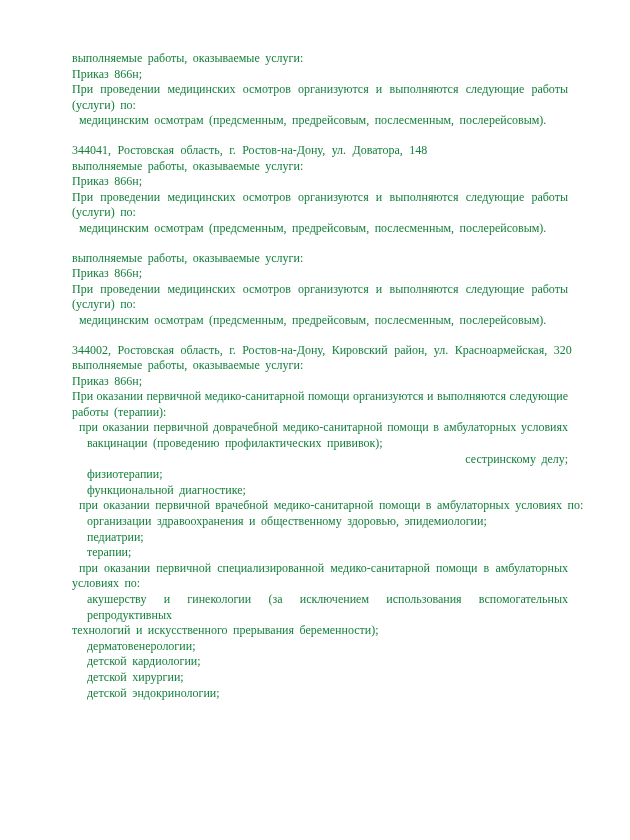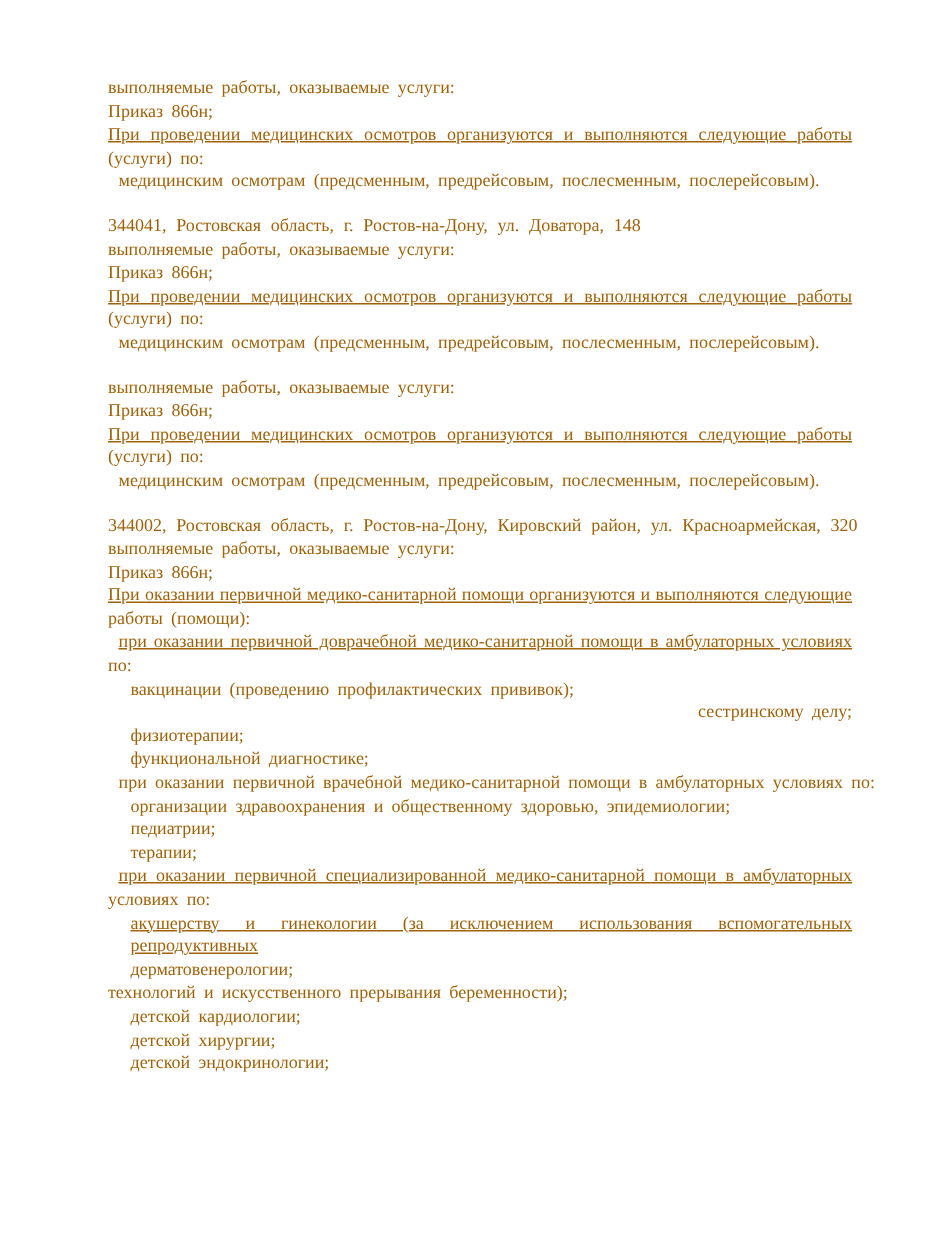--- a/index.html
+++ b/index.html
@@ -31,32 +31,31 @@
     white-space: pre;
     word-spacing: 2.5px;
     overflow: visible;
   }
   
   .line.fill {
     white-space: normal;
     word-spacing: normal;
     text-align: justify;
     text-align-last: justify;
-    text-decoration: underline;
     -moz-text-align-last: justify;
   }
   
   .line.wide {
     word-spacing: 3.5px;
   }
 </style>
 </head>
 <body>
 
-<div class="page" style="background: rgb(255, 255, 255); color: #a16207;">
+<div class="page" style="background: rgb(255, 255, 255); color: #15803d;">
   <div class="doc" id="doc">
       <div class="section">
         <div class="line" style="padding-left: 0px;">выполняемые работы, оказываемые услуги:</div>
         <div class="line" style="padding-left: 0px;">Приказ 866н;</div>
         <div class="line fill" style="padding-left: 0px;">При проведении медицинских осмотров организуются и выполняются следующие работы</div>
         <div class="line" style="padding-left: 0px;">(услуги) по:</div>
         <div class="line" style="padding-left: 7px;">медицинским осмотрам (предсменным, предрейсовым, послесменным, послерейсовым).</div>
       </div>
       <div class="section">
         <div class="line wide" style="padding-left: 0px;">344041, Ростовская область, г. Ростов-на-Дону, ул. Доватора, 148</div>
@@ -71,34 +70,33 @@
         <div class="line" style="padding-left: 0px;">Приказ 866н;</div>
         <div class="line fill" style="padding-left: 0px;">При проведении медицинских осмотров организуются и выполняются следующие работы</div>
         <div class="line" style="padding-left: 0px;">(услуги) по:</div>
         <div class="line" style="padding-left: 7px;">медицинским осмотрам (предсменным, предрейсовым, послесменным, послерейсовым).</div>
       </div>
       <div class="section">
         <div class="line wide" style="padding-left: 0px;">344002, Ростовская область, г. Ростов-на-Дону, Кировский район, ул. Красноармейская, 320</div>
         <div class="line" style="padding-left: 0px;">выполняемые работы, оказываемые услуги:</div>
         <div class="line" style="padding-left: 0px;">Приказ 866н;</div>
         <div class="line fill" style="padding-left: 0px;">При оказании первичной медико-санитарной помощи организуются и выполняются следующие</div>
-        <div class="line" style="padding-left: 0px;">работы (помощи):</div>
+        <div class="line" style="padding-left: 0px;">работы (терапии):</div>
         <div class="line fill" style="padding-left: 7px;">при оказании первичной доврачебной медико-санитарной помощи в амбулаторных условиях</div>
-        <div class="line" style="padding-left: 0px;">по:</div>
         <div class="line" style="padding-left: 15px;">вакцинации (проведению профилактических прививок);</div>
         <div class="line" style="padding-left: 15px; text-align: right;">сестринскому делу;</div>
         <div class="line" style="padding-left: 15px;">физиотерапии;</div>
         <div class="line" style="padding-left: 15px;">функциональной диагностике;</div>
         <div class="line" style="padding-left: 7px;">при оказании первичной врачебной медико-санитарной помощи в амбулаторных условиях по:</div>
         <div class="line" style="padding-left: 15px;">организации здравоохранения и общественному здоровью, эпидемиологии;</div>
         <div class="line" style="padding-left: 15px;">педиатрии;</div>
         <div class="line" style="padding-left: 15px;">терапии;</div>
         <div class="line fill" style="padding-left: 7px;">при оказании первичной специализированной медико-санитарной помощи в амбулаторных</div>
         <div class="line" style="padding-left: 0px;">условиях по:</div>
         <div class="line fill" style="padding-left: 15px;">акушерству и гинекологии (за исключением использования вспомогательных репродуктивных</div>
+        <div class="line" style="padding-left: 0px;">технологий и искусственного прерывания беременности);</div>
         <div class="line" style="padding-left: 15px;">дерматовенерологии;</div>
-        <div class="line" style="padding-left: 0px;">технологий и искусственного прерывания беременности);</div>
         <div class="line" style="padding-left: 15px;">детской кардиологии;</div>
         <div class="line" style="padding-left: 15px;">детской хирургии;</div>
         <div class="line" style="padding-left: 15px;">детской эндокринологии;</div>
       </div>
     </div>
 </div>
 
 </body></html>

